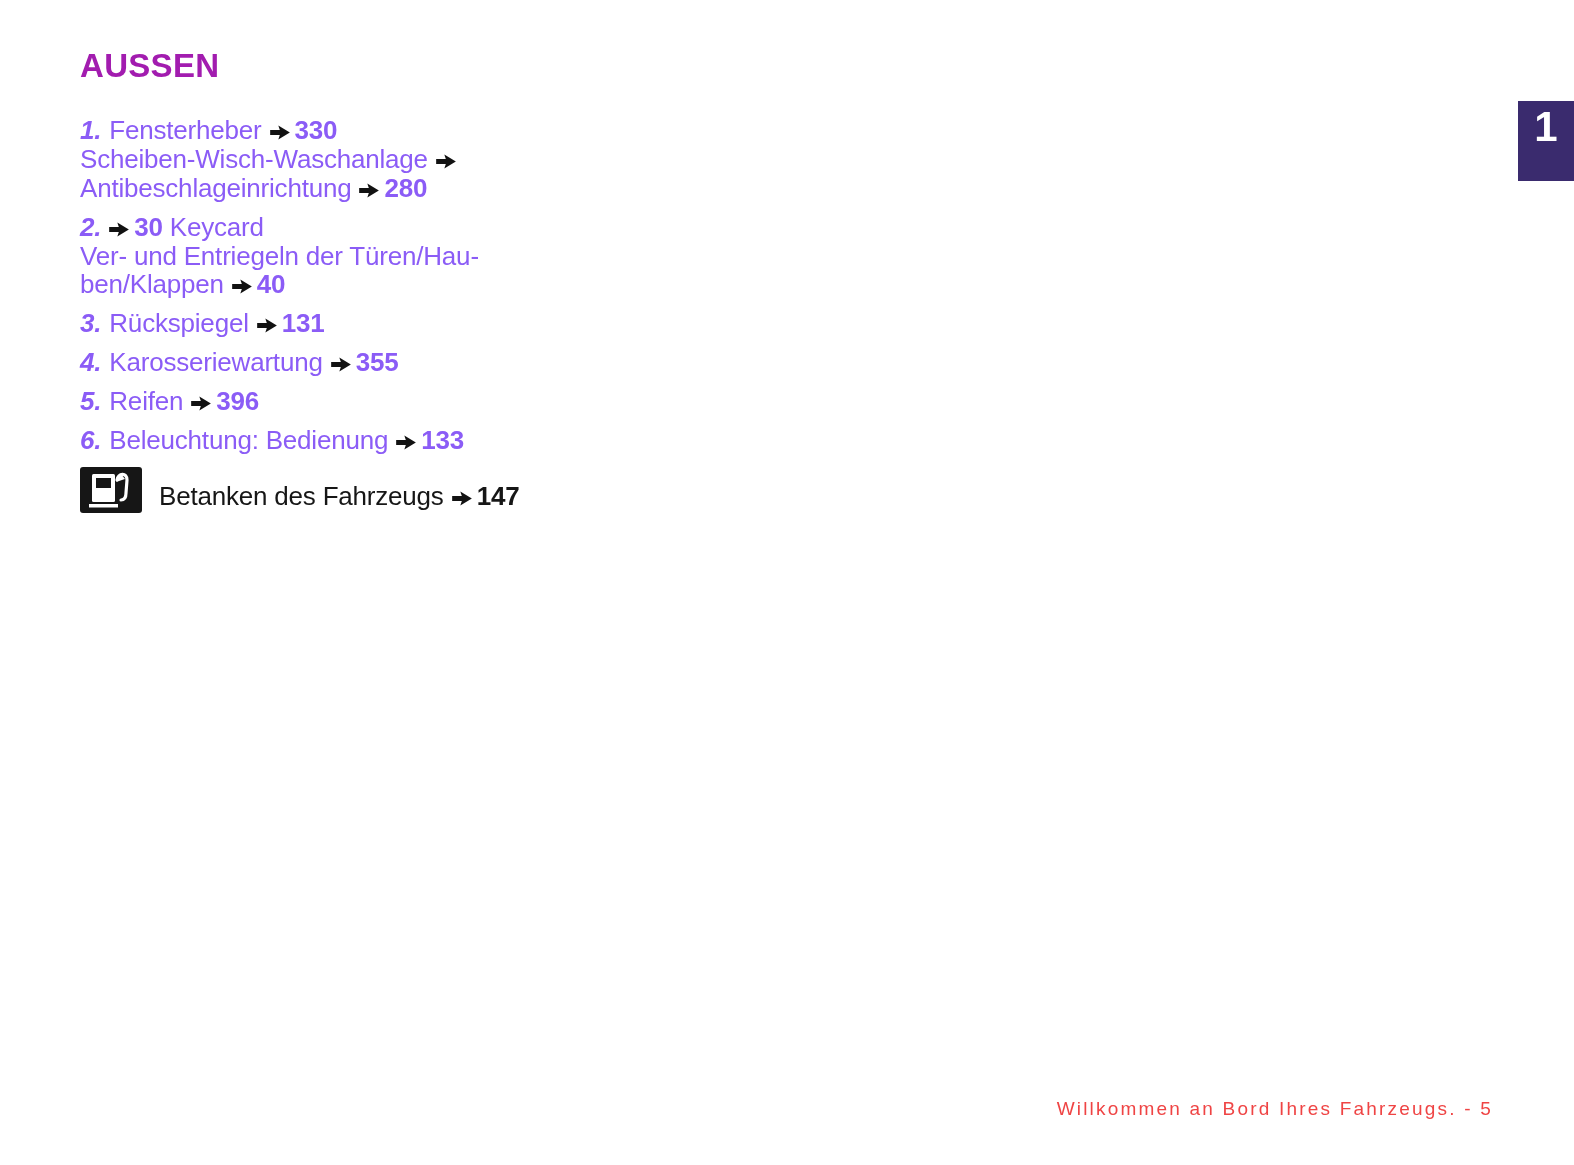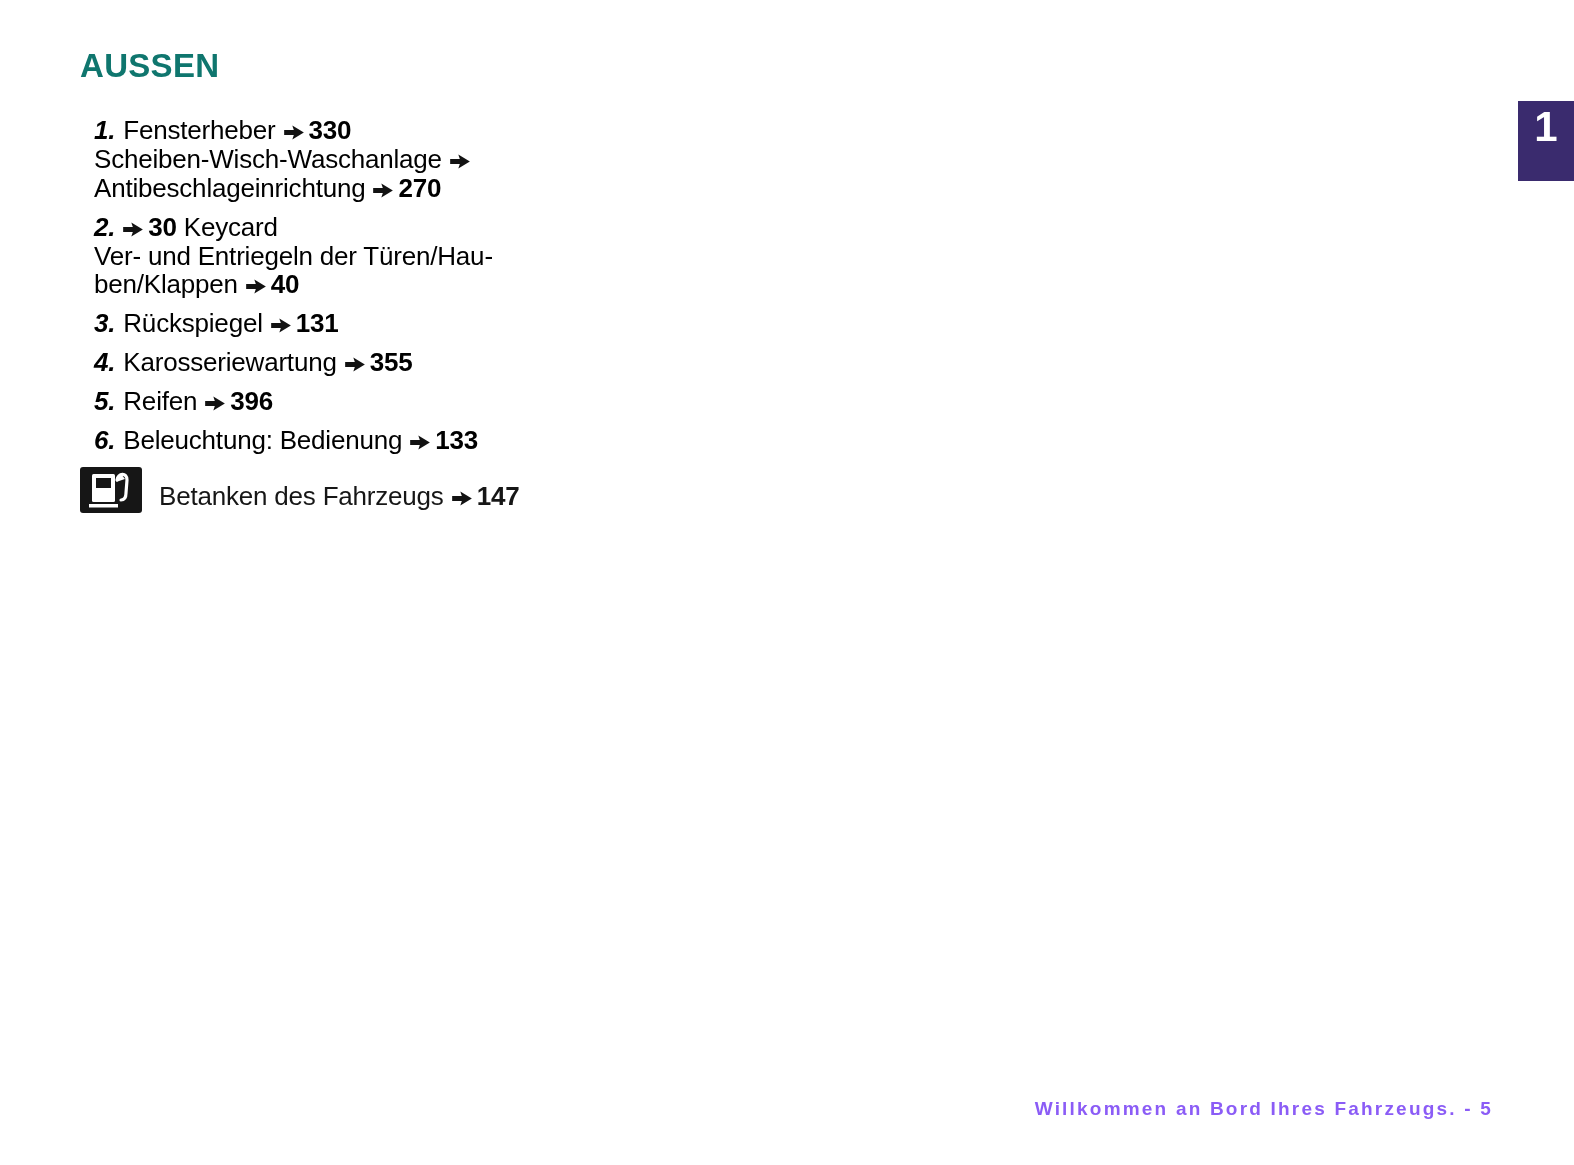--- a/index.html
+++ b/index.html
@@ -17,31 +17,30 @@
     left:80px;
     top:46px;
     width:520px;
   }
   h1.title{
     font-size:33px;
     font-weight:800;
     letter-spacing:.3px;
     margin:0 0 30px 0;
     line-height:40px;
-    color:#0f766e;
+    color:#a21caf;
   }
   .items{margin:0;padding:0;}
   .item{margin:0 0 10px 0;}
   .line{
     font-size:26px;
     line-height:28px;
     letter-spacing:-.2px;
     white-space:nowrap;
-    color:#000000;
-    margin-left:14px;
+    color:#8b5cf6;
   }
   .num{
     font-style:italic;
     font-weight:700;
     margin-right:8px;
   }
   .ref{font-weight:700;}
   .txt{font-weight:400;}
   .arrow{
     display:inline-block;
@@ -81,23 +80,23 @@
   .chapter-tab span{
     font-size:42px;
     font-weight:700;
     line-height:1;
   }
   footer.page-footer{
     position:absolute;
     right:81px;
     top:1098px;
     font-size:19px;
-    font-weight:700;
+    font-weight:400;
     letter-spacing:2.2px;
-    color:#8b5cf6;
+    color:#ef4444;
     white-space:nowrap;
   }
 </style>
 </head>
 <body>
 
 <div class="page">
 
   <div class="chapter-tab">
     <span>1</span>
@@ -109,21 +108,21 @@
     <div class="items">
         <div class="item">
           <div class="line"><span class="num">1.</span><span class="txt">Fensterheber</span><span class="arrow"><svg viewBox="0 0 21 16" width="20" height="15" aria-hidden="true">
                 <path fill="currentColor" d="M0 5.4 L10.3 5.4 L8.7 0.5 L21 8 L8.7 15.5 L10.3 10.6 L0 10.6 Z"></path>
               </svg></span><span class="ref">330</span></div>
           <div class="line"><span class="txt">Scheiben-Wisch-Waschanlage</span><span class="arrow"><svg viewBox="0 0 21 16" width="20" height="15" aria-hidden="true">
                 <path fill="currentColor" d="M0 5.4 L10.3 5.4 L8.7 0.5 L21 8 L8.7 15.5 L10.3 10.6 L0 10.6 Z"></path>
               </svg></span></div>
           <div class="line"><span class="txt">Antibeschlageinrichtung</span><span class="arrow"><svg viewBox="0 0 21 16" width="20" height="15" aria-hidden="true">
                 <path fill="currentColor" d="M0 5.4 L10.3 5.4 L8.7 0.5 L21 8 L8.7 15.5 L10.3 10.6 L0 10.6 Z"></path>
-              </svg></span><span class="ref">270</span></div>
+              </svg></span><span class="ref">280</span></div>
         </div>
         <div class="item">
           <div class="line"><span class="num">2.</span><span class="arrow"><svg viewBox="0 0 21 16" width="20" height="15" aria-hidden="true">
                 <path fill="currentColor" d="M0 5.4 L10.3 5.4 L8.7 0.5 L21 8 L8.7 15.5 L10.3 10.6 L0 10.6 Z"></path>
               </svg></span><span class="ref">30</span><span class="txt"> Keycard</span></div>
           <div class="line"><span class="txt">Ver- und Entriegeln der Türen/Hau-</span></div>
           <div class="line"><span class="txt">ben/Klappen</span><span class="arrow"><svg viewBox="0 0 21 16" width="20" height="15" aria-hidden="true">
                 <path fill="currentColor" d="M0 5.4 L10.3 5.4 L8.7 0.5 L21 8 L8.7 15.5 L10.3 10.6 L0 10.6 Z"></path>
               </svg></span><span class="ref">40</span></div>
         </div>

